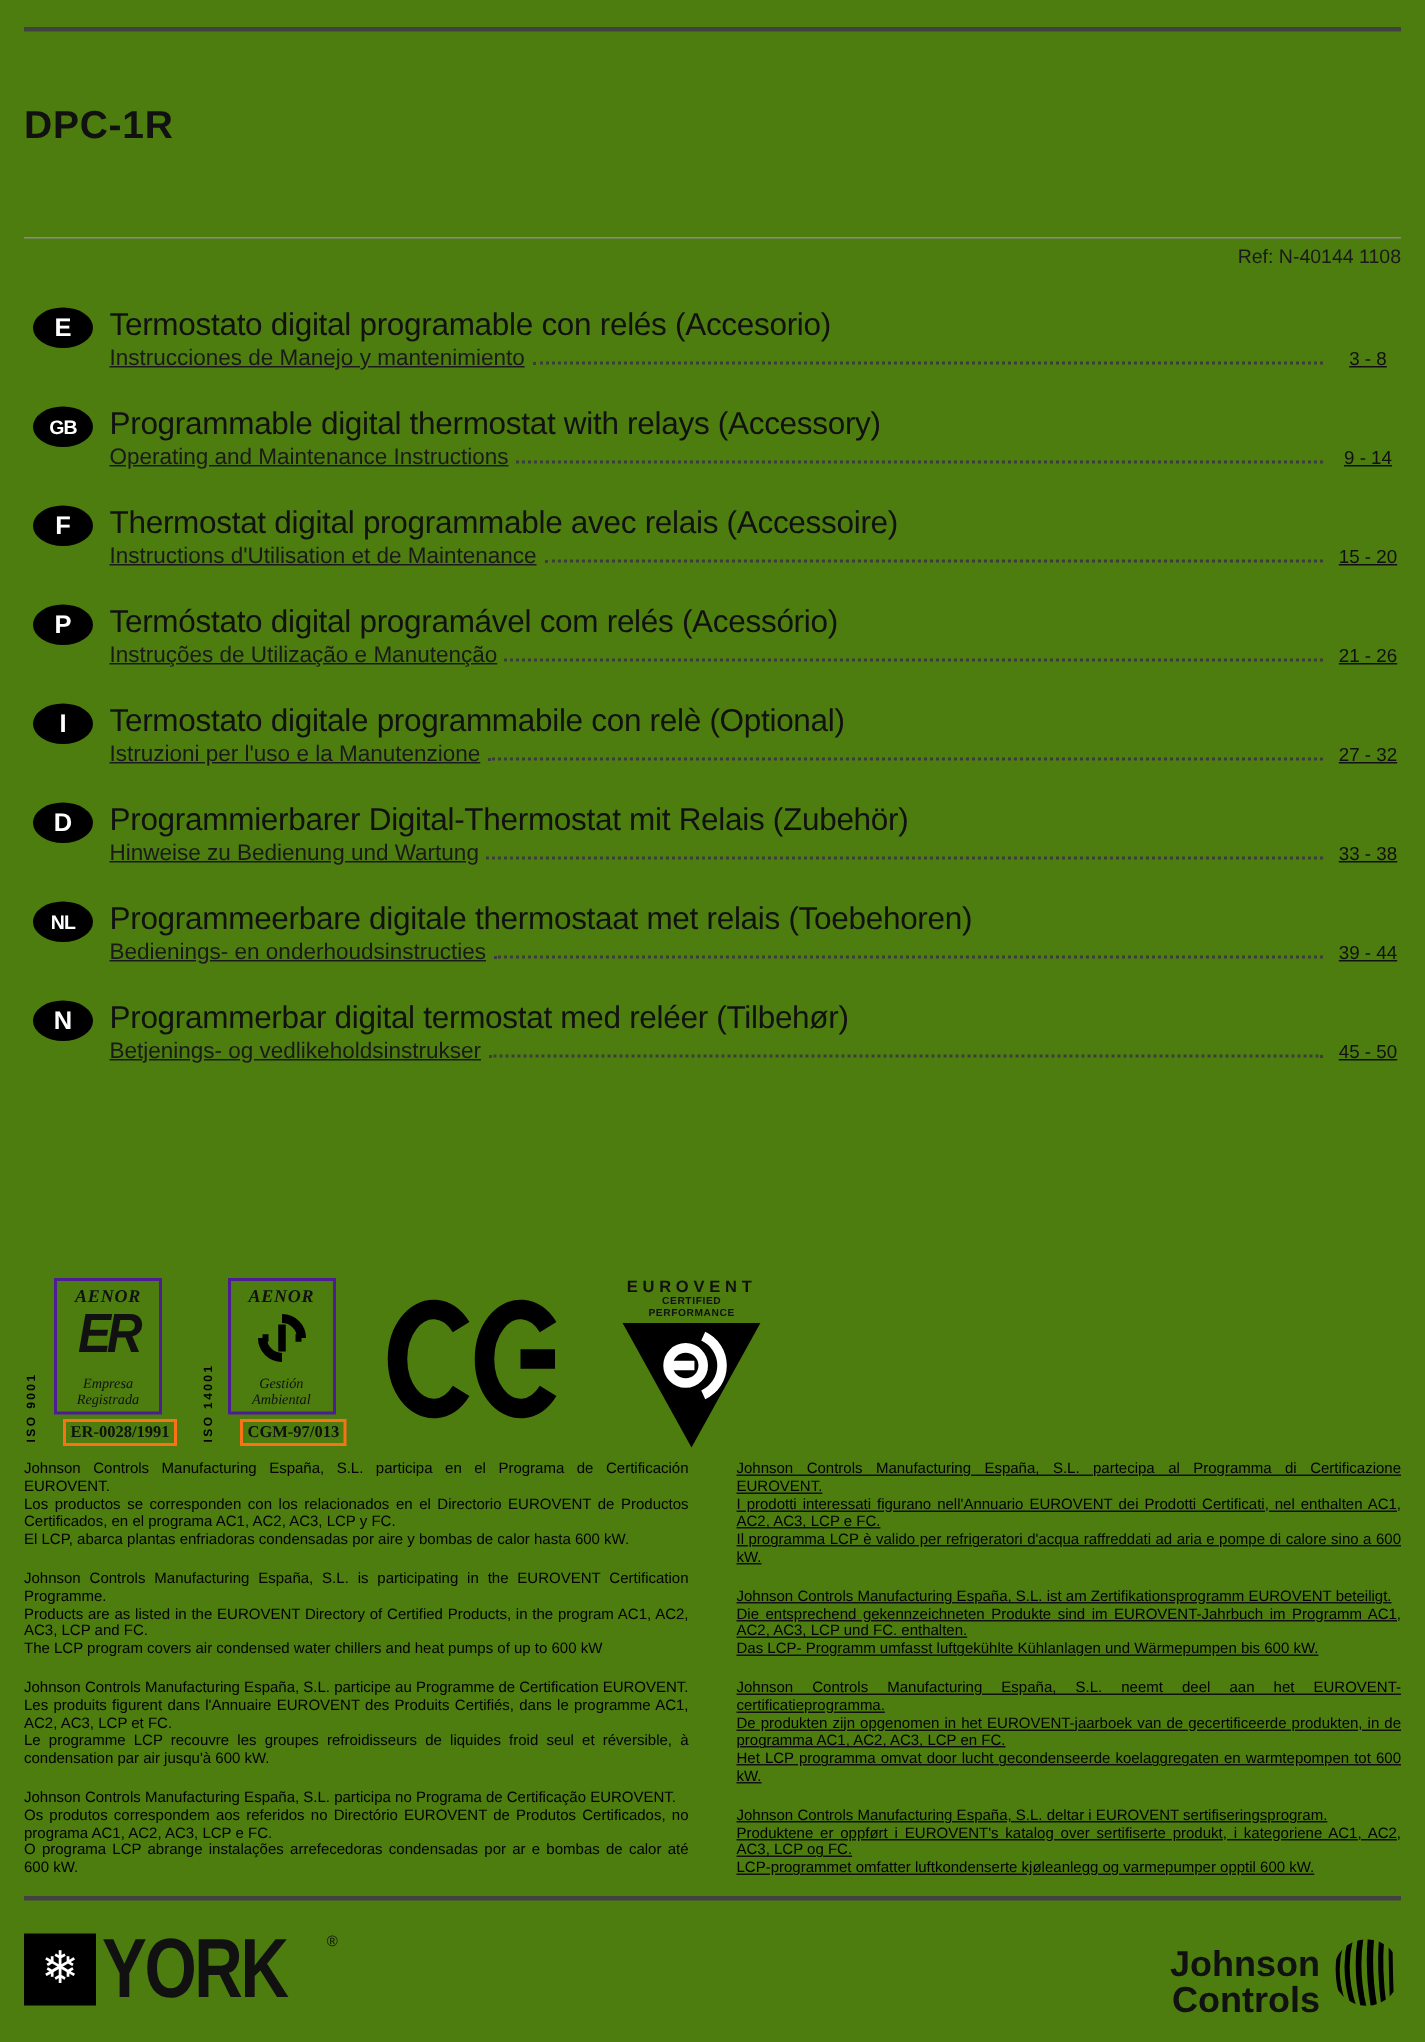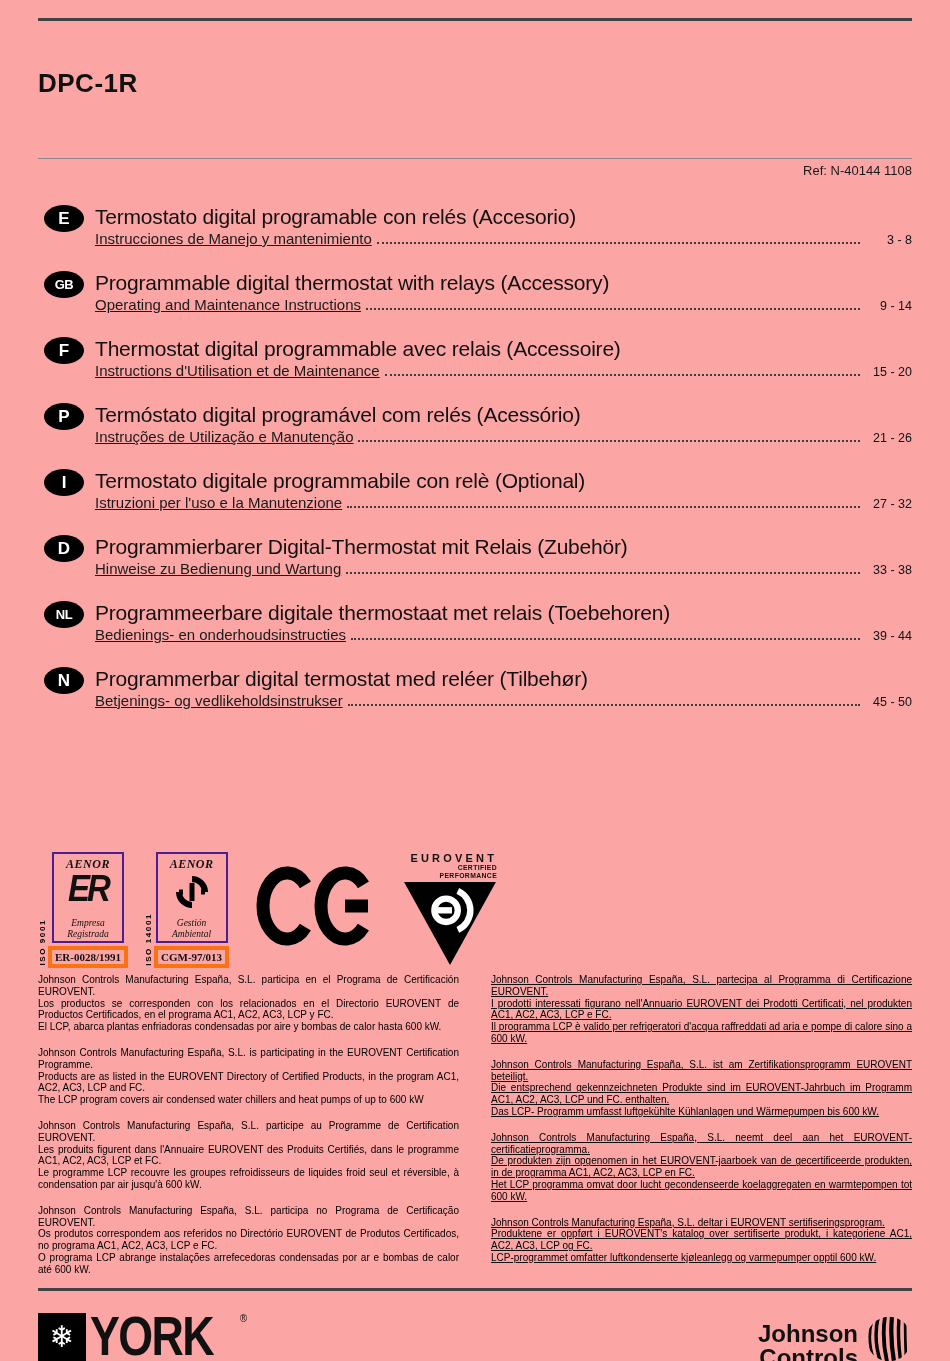--- a/index.html
+++ b/index.html
@@ -1,55 +1,55 @@
 <!DOCTYPE html>
 <html><head>
 <meta charset="utf-8">
 <style>
   html,body{margin:0;padding:0;background:#fff;}
   .page{position:relative;width:950px;height:1361px;box-sizing:border-box;
-        padding:0 38px;background:#fca5a5;color:#111;overflow:hidden;
+        padding:0 16px;background:#4d7c0f;color:#111;overflow:hidden;
         font-family:"Liberation Sans","DejaVu Sans",sans-serif;}
   .rule{background:#424242;}
   .rule-top{margin-top:18px;height:3px;}
   .rule-mid{margin-top:59px;height:1px;background:#8a8a8a;}
   .rule-bottom{margin-top:12px;height:3px;}
   .model{margin:46px 0 0 0;font-size:26px;font-weight:bold;letter-spacing:.5px;line-height:32px;}
   .ref{margin-top:4px;text-align:right;font-size:13px;line-height:16px;color:#1a1a1a;}
 
   
   .toc{margin-top:25px;}
   .toc-entry{display:flex;align-items:flex-start;margin-bottom:22px;}
   .badge{flex:0 0 auto;width:40px;height:27px;margin:1px 11px 0 6px;background:#000;color:#fff;
          border-radius:50%;display:flex;align-items:center;justify-content:center;
          font-weight:bold;font-size:17px;}
   .badge-2{font-size:13px;letter-spacing:-.5px;}
   .toc-body{flex:1;min-width:0;}
   .toc-title{font-size:21px;font-weight:normal;line-height:25px;letter-spacing:-.2px;}
   .toc-subrow{display:flex;align-items:baseline;margin-top:0;}
   .toc-sub{font-size:15px;line-height:19px;white-space:nowrap;color:#1a1a1a;text-decoration:underline;}
   .toc-leader{flex:1;height:0;border-bottom:2px dotted #3c3c3c;margin:0 8px 0 5px;align-self:baseline;}
-  .toc-pages{font-size:12.5px;min-width:44px;text-align:right;white-space:nowrap;}
+  .toc-pages{font-size:12.5px;min-width:44px;text-align:center;white-space:nowrap;text-decoration:underline;}
 
   
   .logos{display:flex;align-items:flex-start;margin-top:142px;height:112px;}
   .aenor-unit{display:flex;align-items:flex-end;}
   .iso-vert{writing-mode:vertical-rl;transform:rotate(180deg);font-size:8px;letter-spacing:1.6px;
             margin:0 1px 2px 0;color:#000;font-weight:bold;}
   .aenor-col{display:flex;flex-direction:column;align-items:center;}
   .aenor-box{border:2px solid #4c1d95;width:72px;box-sizing:border-box;text-align:center;padding:3px 1px 2px 1px;font-style:italic;}
   .aenor-brand{font-family:"Liberation Serif","DejaVu Serif",serif;font-weight:bold;font-size:12px;letter-spacing:.5px;}
   .aenor-mark{height:46px;display:flex;align-items:flex-start;justify-content:center;}
   .er-text{font-weight:bold;font-size:33px;letter-spacing:-3px;transform:scaleY(1.12);line-height:1;}
   .aenor-label{font-family:"Liberation Serif","DejaVu Serif",serif;font-size:9.5px;line-height:10.5px;text-align:center;}
-  .aenor-code{border:4px solid #f97316;margin-top:3px;font-family:"Liberation Serif","DejaVu Serif",serif;
-              font-weight:bold;font-size:11px;padding:1px 3px;white-space:nowrap;}
+  .aenor-code{border:2px solid #f97316;margin-top:3px;font-family:"Liberation Serif","DejaVu Serif",serif;
+              font-weight:bold;font-size:11px;padding:1px 3px;white-space:nowrap;margin-left:16px;}
   .unit-gap{margin-left:16px;}
   .ce-wrap{margin:12px 0 0 26px;}
-  .eurovent{margin-left:20px;width:98px;text-align:right;}
+  .eurovent{margin-left:31px;width:98px;text-align:center;}
   .ev-name{font-size:11px;font-weight:bold;letter-spacing:3.2px;line-height:12px;}
   .ev-tag{font-size:6.8px;font-weight:bold;letter-spacing:.4px;line-height:8px;}
   .ev-tri{margin-top:1px;}
 
   
   .notices{display:flex;margin-top:10px;}
   .ncol{flex:1;min-width:0;}
   .ncol+.ncol{margin-left:32px;text-decoration:underline;}
   .para{margin-bottom:14px;}
   .para:last-child{margin-bottom:0;}
@@ -264,21 +264,21 @@
       <div class="para">
         <div class="nline">Johnson Controls Manufacturing España, S.L. participa no Programa de Certificação EUROVENT.</div>
         <div class="nline">Os produtos correspondem aos referidos no Directório EUROVENT de Produtos Certificados, no programa AC1, AC2, AC3, LCP e FC.</div>
         <div class="nline">O programa LCP abrange instalações arrefecedoras condensadas por ar e bombas de calor até 600 kW.</div>
       </div>
     </div>
 
     <div class="ncol">
       <div class="para">
         <div class="nline">Johnson Controls Manufacturing España, S.L. partecipa al Programma di Certificazione EUROVENT.</div>
-        <div class="nline">I prodotti interessati figurano nell'Annuario EUROVENT dei Prodotti Certificati, nel produkten AC1, AC2, AC3, LCP e FC.</div>
+        <div class="nline">I prodotti interessati figurano nell'Annuario EUROVENT dei Prodotti Certificati, nel enthalten AC1, AC2, AC3, LCP e FC.</div>
         <div class="nline">Il programma LCP è valido per refrigeratori d'acqua raffreddati ad aria e pompe di calore sino a 600 kW.</div>
       </div>
       <div class="para">
         <div class="nline">Johnson Controls Manufacturing España, S.L. ist am Zertifikationsprogramm EUROVENT beteiligt.</div>
         <div class="nline">Die entsprechend gekennzeichneten Produkte sind im EUROVENT-Jahrbuch im Programm AC1, AC2, AC3, LCP und FC. enthalten.</div>
         <div class="nline">Das LCP- Programm umfasst luftgekühlte Kühlanlagen und Wärmepumpen bis 600 kW.</div>
       </div>
       <div class="para">
         <div class="nline">Johnson Controls Manufacturing España, S.L. neemt deel aan het EUROVENT-certificatieprogramma.</div>
         <div class="nline">De produkten zijn opgenomen in het EUROVENT-jaarboek van de gecertificeerde produkten, in de programma AC1, AC2, AC3, LCP en FC.</div>

